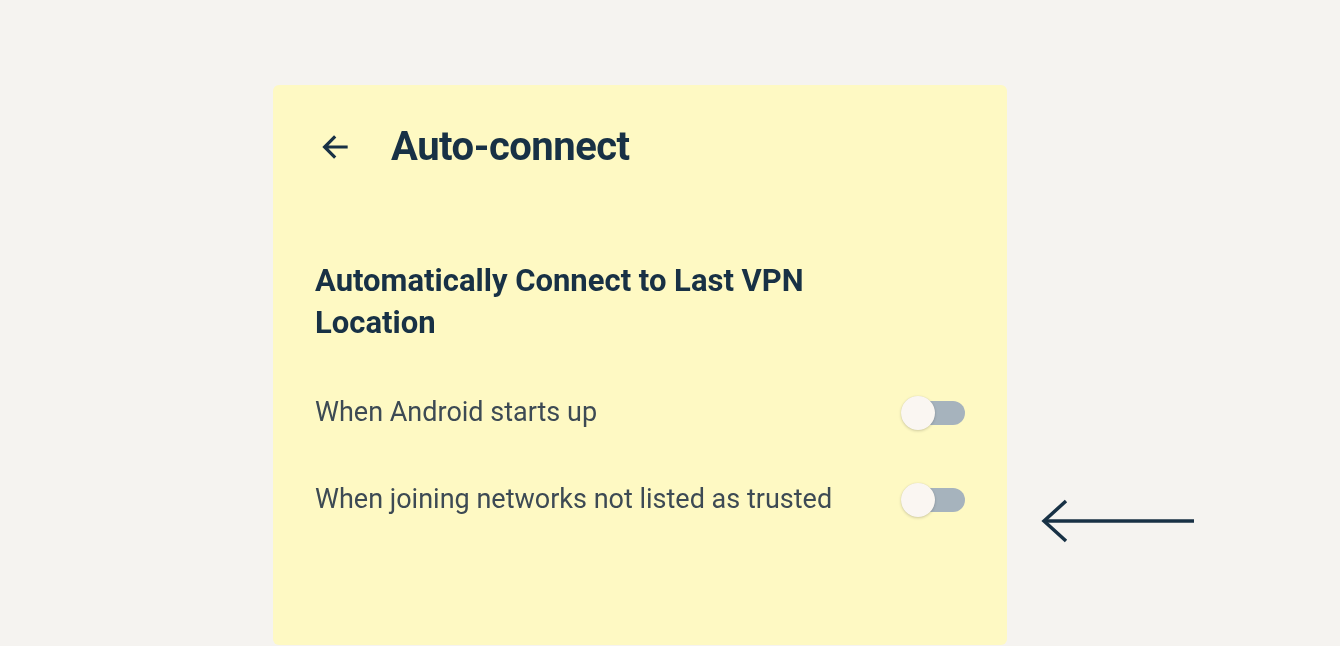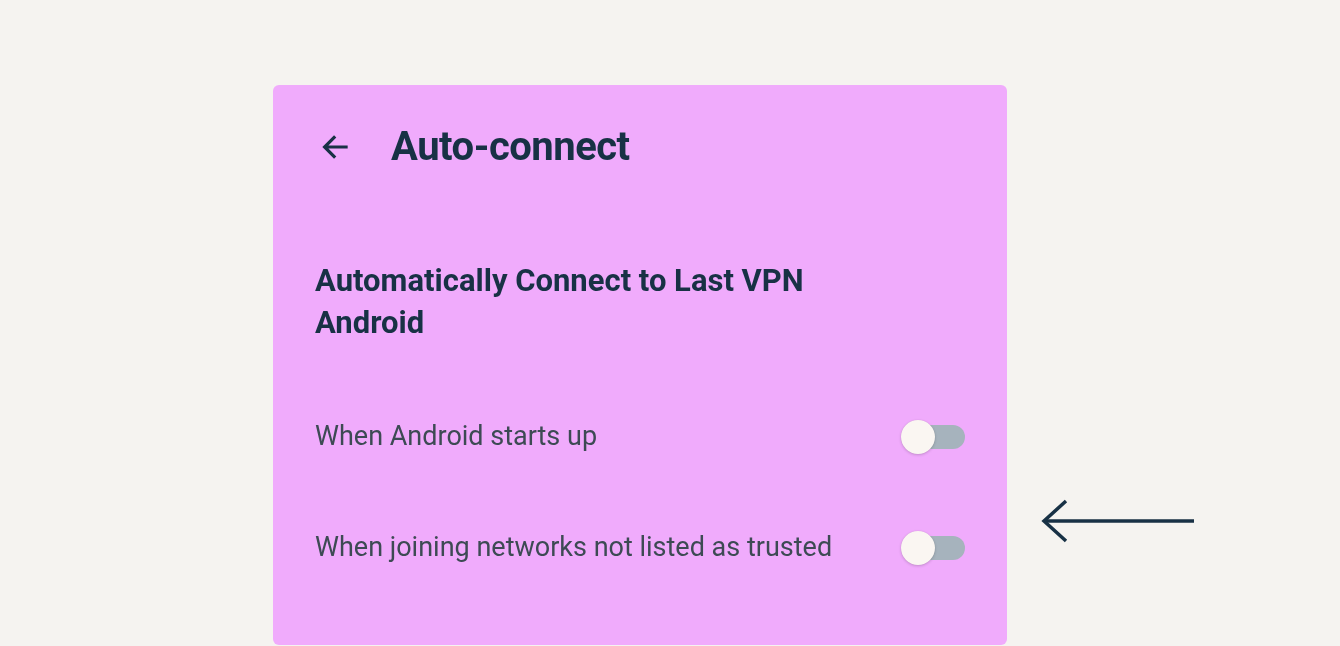--- a/index.html
+++ b/index.html
@@ -18,21 +18,21 @@
       justify-content: center;
       position: relative;
     }
     
     .card {
       position: absolute;
       left: 273px;
       top: 85px;
       width: 734px;
       height: 560px;
-      background-color: #f0abfc;
+      background-color: #fef9c3;
       border-radius: 6px;
       padding: 38px 42px;
     }
     
     .header {
       display: flex;
       align-items: center;
       gap: 36px;
     }
     
@@ -63,21 +63,21 @@
       font-weight: 700;
       color: #183145;
       line-height: 1.35;
       max-width: 580px;
     }
     
     .setting-row {
       display: flex;
       align-items: center;
       justify-content: space-between;
-      margin-top: 74px;
+      margin-top: 50px;
     }
     
     .setting-row.second {
     }
     
     .setting-label {
       font-size: 27px;
       font-weight: 400;
       color: #3d4a54;
       line-height: 1.4;
@@ -125,21 +125,21 @@
 <div class="card">
   <div class="header">
     <div class="back-arrow">
       <svg viewBox="0 0 24 24">
         <path d="M20 11H7.83l5.0-5.0L11.4 4.6 4 12l7.4 7.4 1.43-1.4-5.0-5.0H20z" fill="#183145"></path>
       </svg>
     </div>
     <h1 class="title">Auto-connect</h1>
   </div>
 
-  <h2 class="section-title">Automatically Connect to Last VPN Android</h2>
+  <h2 class="section-title">Automatically Connect to Last VPN Location</h2>
 
   <div class="setting-row">
     <div class="setting-label">When Android starts up</div>
     <div class="toggle">
       <div class="toggle-track"></div>
       <div class="toggle-thumb"></div>
     </div>
   </div>
 
   <div class="setting-row second">

